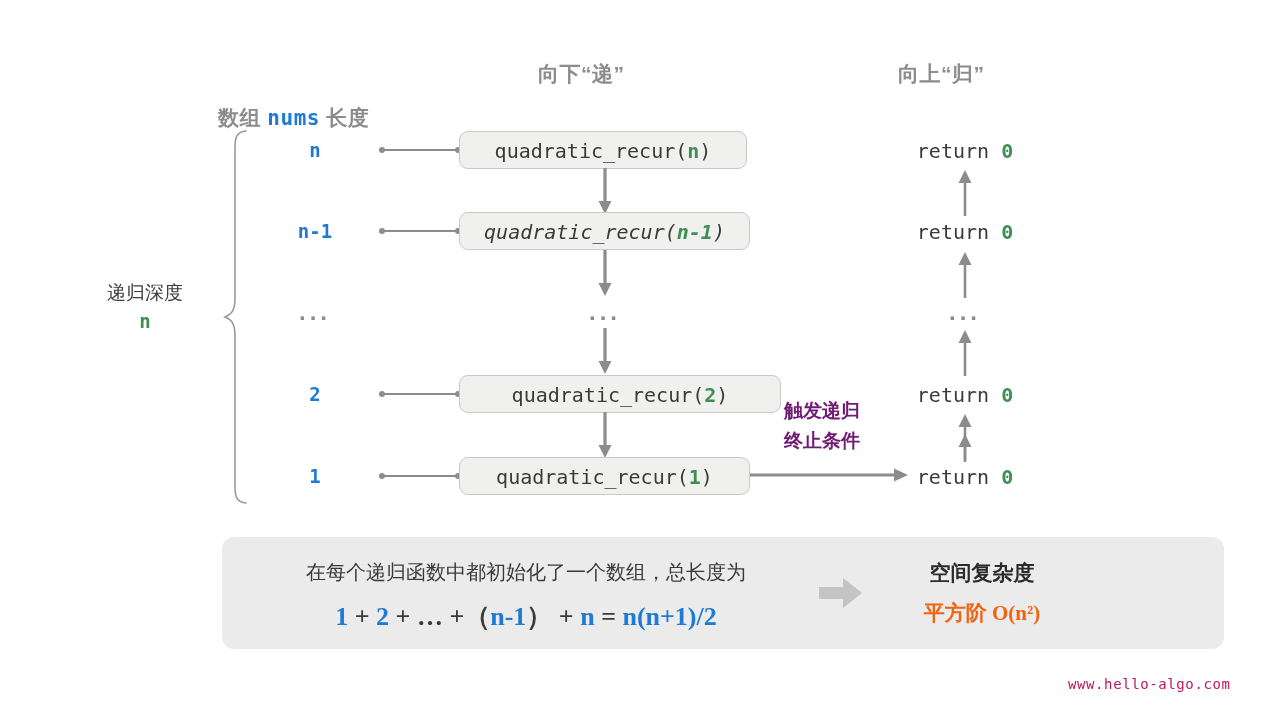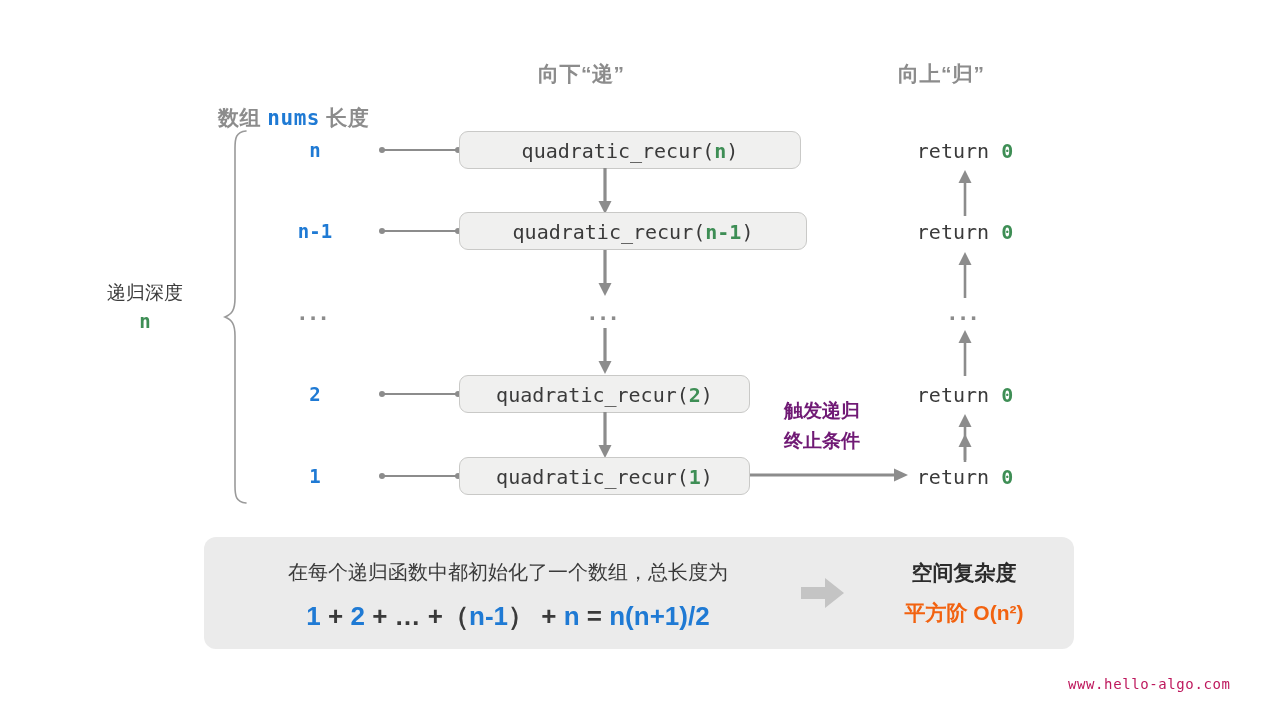--- a/index.html
+++ b/index.html
@@ -188,21 +188,21 @@
   <div class="abs size-val" style="left:270px; top:139px;">n</div>
 
   <div class="abs" style="left:378px; top:143px;">
     <svg width="84" height="14" viewBox="0 0 84 14">
       <line x1="4" y1="7" x2="80" y2="7" stroke="#8c8c8c" stroke-width="1.8"></line>
       <circle cx="4" cy="7" r="3" fill="#8c8c8c"></circle>
       <circle cx="80" cy="7" r="3" fill="#8c8c8c"></circle>
     </svg>
   </div>
 
-  <div class="abs fn-box" style="left:459px; top:131px; width:342px;">
+  <div class="abs fn-box" style="left:459px; top:131px; width:288px;">
     <span>quadratic_recur</span>(<span class="arg">n</span>)
   </div>
 
   <div class="abs ret" style="left:885px; top:139px;">
     <span>return </span><span class="zero">0</span>
   </div>
 
   <div class="abs" style="left:596px; top:168px;">
     <svg width="18" height="48" viewBox="0 0 18 48">
       <line x1="9" y1="0" x2="9" y2="36" stroke="#8c8c8c" stroke-width="3.2"></line>
@@ -220,21 +220,21 @@
   <div class="abs size-val" style="left:270px; top:220px;">n-1</div>
 
   <div class="abs" style="left:378px; top:224px;">
     <svg width="84" height="14" viewBox="0 0 84 14">
       <line x1="4" y1="7" x2="80" y2="7" stroke="#8c8c8c" stroke-width="1.8"></line>
       <circle cx="4" cy="7" r="3" fill="#8c8c8c"></circle>
       <circle cx="80" cy="7" r="3" fill="#8c8c8c"></circle>
     </svg>
   </div>
 
-  <div class="abs fn-box" style="left:459px; top:212px; width:348px;">
+  <div class="abs fn-box" style="left:459px; top:212px; width:291px;font-style:italic;">
     <span>quadratic_recur</span>(<span class="arg">n-1</span>)
   </div>
 
   <div class="abs ret" style="left:885px; top:220px;">
     <span>return </span><span class="zero">0</span>
   </div>
 
   <div class="abs" style="left:596px; top:250px;">
     <svg width="18" height="48" viewBox="0 0 18 48">
       <line x1="9" y1="0" x2="9" y2="36" stroke="#8c8c8c" stroke-width="3.2"></line>
@@ -272,21 +272,21 @@
   <div class="abs size-val" style="left:270px; top:383px;">2</div>
 
   <div class="abs" style="left:378px; top:387px;">
     <svg width="84" height="14" viewBox="0 0 84 14">
       <line x1="4" y1="7" x2="80" y2="7" stroke="#8c8c8c" stroke-width="1.8"></line>
       <circle cx="4" cy="7" r="3" fill="#8c8c8c"></circle>
       <circle cx="80" cy="7" r="3" fill="#8c8c8c"></circle>
     </svg>
   </div>
 
-  <div class="abs fn-box" style="left:459px; top:375px; width:291px;text-align:center;">
+  <div class="abs fn-box" style="left:459px; top:375px; width:322px;text-align:center;">
     <span>quadratic_recur</span>(<span class="arg">2</span>)
   </div>
 
   <div class="abs ret" style="left:885px; top:383px;">
     <span>return </span><span class="zero">0</span>
   </div>
 
   <div class="abs" style="left:596px; top:412px;">
     <svg width="18" height="48" viewBox="0 0 18 48">
       <line x1="9" y1="0" x2="9" y2="36" stroke="#8c8c8c" stroke-width="3.2"></line>
@@ -331,21 +331,21 @@
     <span>return </span><span class="zero">0</span>
   </div>
 
   <div class="abs" style="left:956px; top:432px;">
     <svg width="18" height="30" viewBox="0 0 18 30">
       <line x1="9" y1="30" x2="9" y2="12" stroke="#8c8c8c" stroke-width="2.6"></line>
       <path d="M9 2 L2.5 15 L15.5 15 Z" fill="#8c8c8c"></path>
     </svg>
   </div>
 
-  <div class="abs summary-panel" style="left:204px; top:537px; width:870px; height:112px;">
+  <div class="abs summary-panel" style="left:222px; top:537px; width:1002px; height:112px;font-family:Liberation Serif, serif;">
 
     <div class="abs sum-text" style="left:24px; top:22px; width:560px;">在每个递归函数中都初始化了一个数组，总长度为</div>
 
     <div class="abs sum-formula" style="left:24px; top:62px; width:560px;">
       <span class="b">1</span>
       <span class="op">+</span>
       <span class="b">2</span>
       <span class="op">+</span>
       <span class="op">…</span>
       <span class="op">+</span><span class="op">（</span><span class="b">n-1</span><span class="op">）</span>

